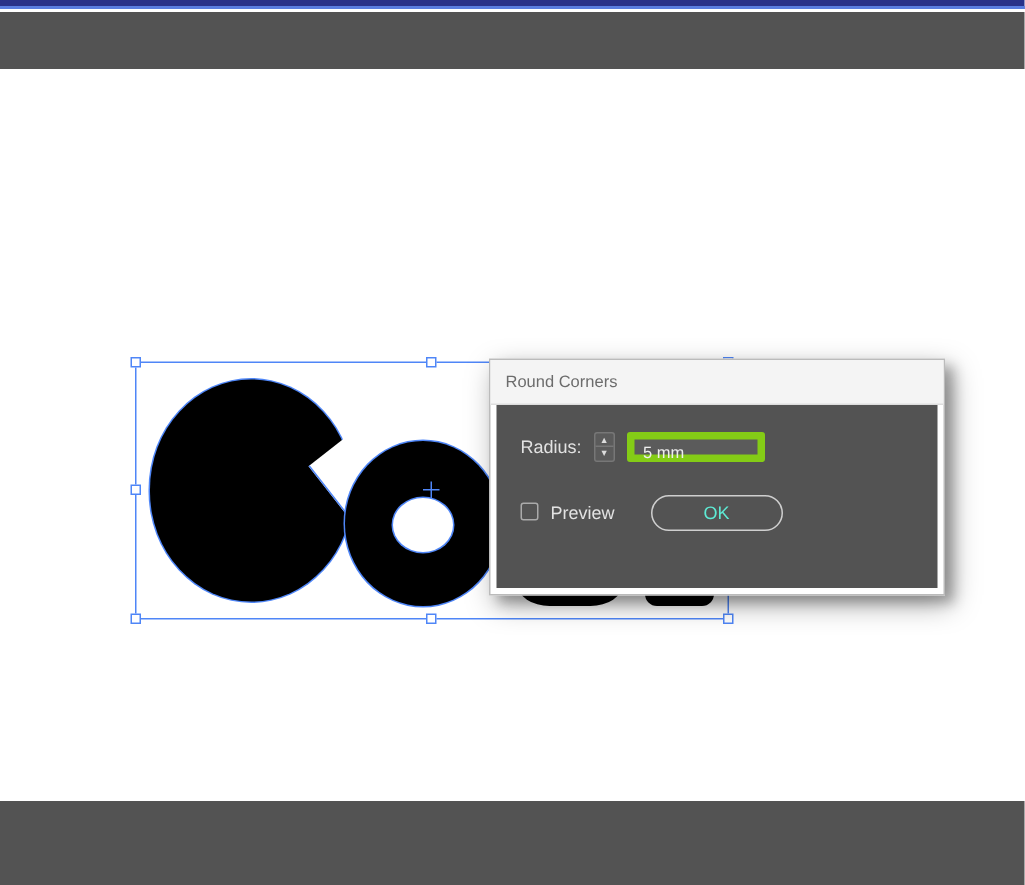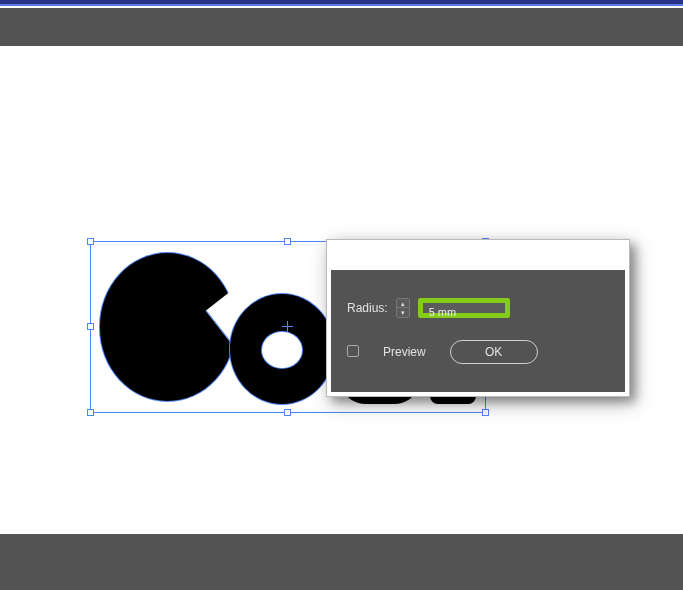--- a/index.html
+++ b/index.html
@@ -102,21 +102,21 @@
   }
   .dialog-titlebar {
     height: 30px; line-height: 30px; padding: 0 10px;
     font-size: 11px; color: #6c6c6c;
     background: #f4f4f4;
     border-bottom: 1px solid #ddd;
   }
   .dialog-body {
     position: absolute; left: 4px; right: 4px; top: 30px; bottom: 4px;
     background: #535353;
-    padding: 18px 16px;
+    padding: 8px 16px;
     color: #e6e6e6;
     font-size: 12px;
   }
   .row-radius {
     display: flex; align-items: center; gap: 8px;
     margin-top: 10px;
     margin-bottom: 22px;
   }
   .label { color: #e2e2e2; font-size: 12px; }
   .stepper {
@@ -131,31 +131,31 @@
   .stepper .arrow:first-child { border-bottom: 1px solid #777; }
   .numfield {
     width: 92px; height: 20px; background: #5b5b5b; border: 5px solid #84cc16;
     color: #eee; font-size: 11px; padding: 0 6px; line-height: 18px;
     border-radius: 2px;
   }
   .row-actions {
     display: flex; align-items: center; gap: 10px;
   }
   .chk {
-    display: inline-flex; align-items: flex-start; gap: 24px; color: #e2e2e2; font-size: 12px;
+    display: inline-flex; align-items: flex-start; gap: 8px; color: #e2e2e2; font-size: 12px;
     margin-right: 14px;
   }
   .chkbox {
     width: 12px; height: 12px; border: 1px solid #aaa; background: #535353; border-radius: 2px;
   }
   .btn {
     flex: none;
     width: 88px; height: 24px;
     border: 1px solid #cfcfcf; border-radius: 12px;
-    background: transparent; color: #e5e5e5;
+    background: transparent; color: #5eead4;
     font-size: 12px; display: flex; align-items: center; justify-content: center;
     cursor: pointer;
   }
 </style>
 </head>
 <body>
 
 <div class="top-blue"></div>
 <div class="top-gray"></div>
 
@@ -184,20 +184,23 @@
     <div class="handle h-mr"></div>
     <div class="handle h-bl"></div>
     <div class="handle h-bm"></div>
     <div class="handle h-br"></div>
     <div class="centermark"></div>
   </div>
 
   <div class="dialog-shadow"></div>
 
   <div class="dialog">
+    <div class="dialog-titlebar">
+      <span>Round Corners</span>
+    </div>
     <div class="dialog-body">
 
       <div class="row-radius">
         <span class="label">Radius:</span>
         <span class="stepper">
           <span class="arrow">▴</span>
           <span class="arrow">▾</span>
         </span>
         <span class="numfield">5 mm</span>
       </div>

